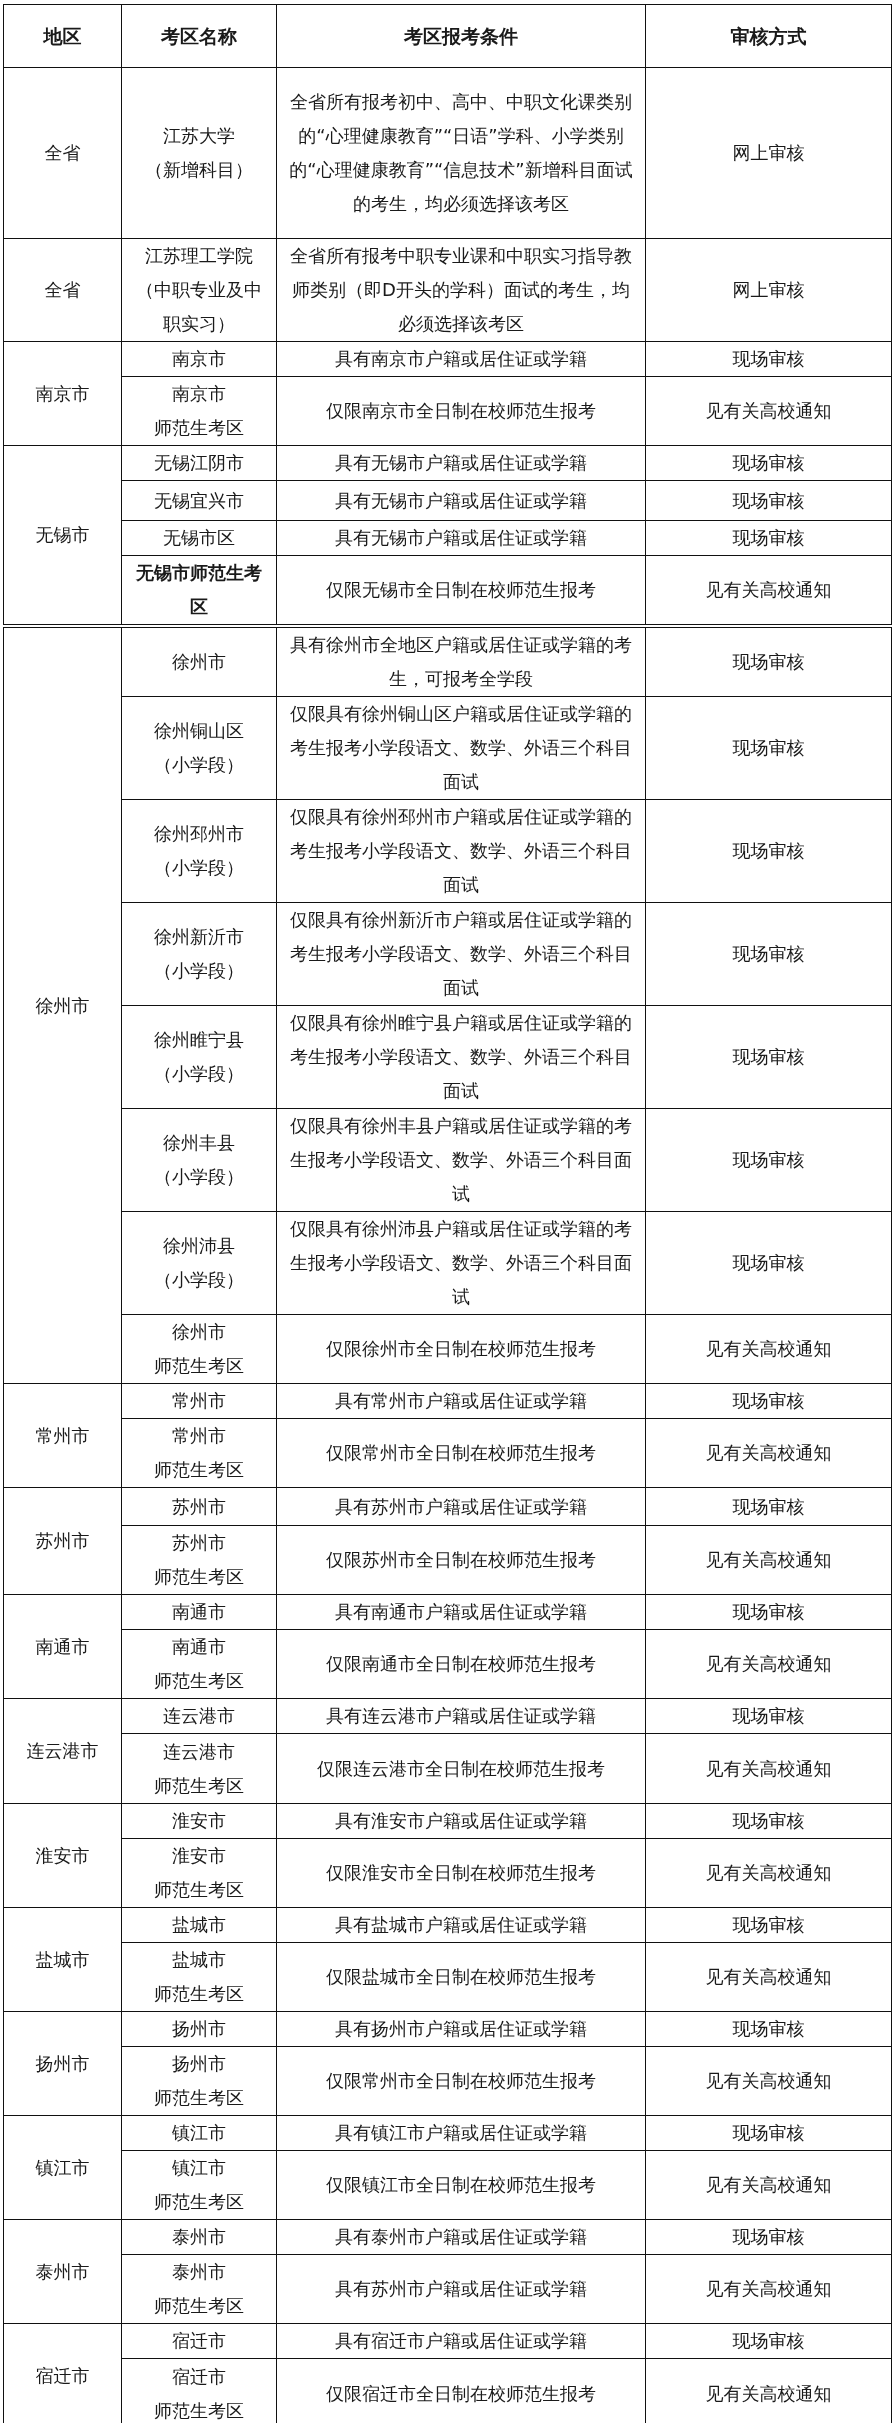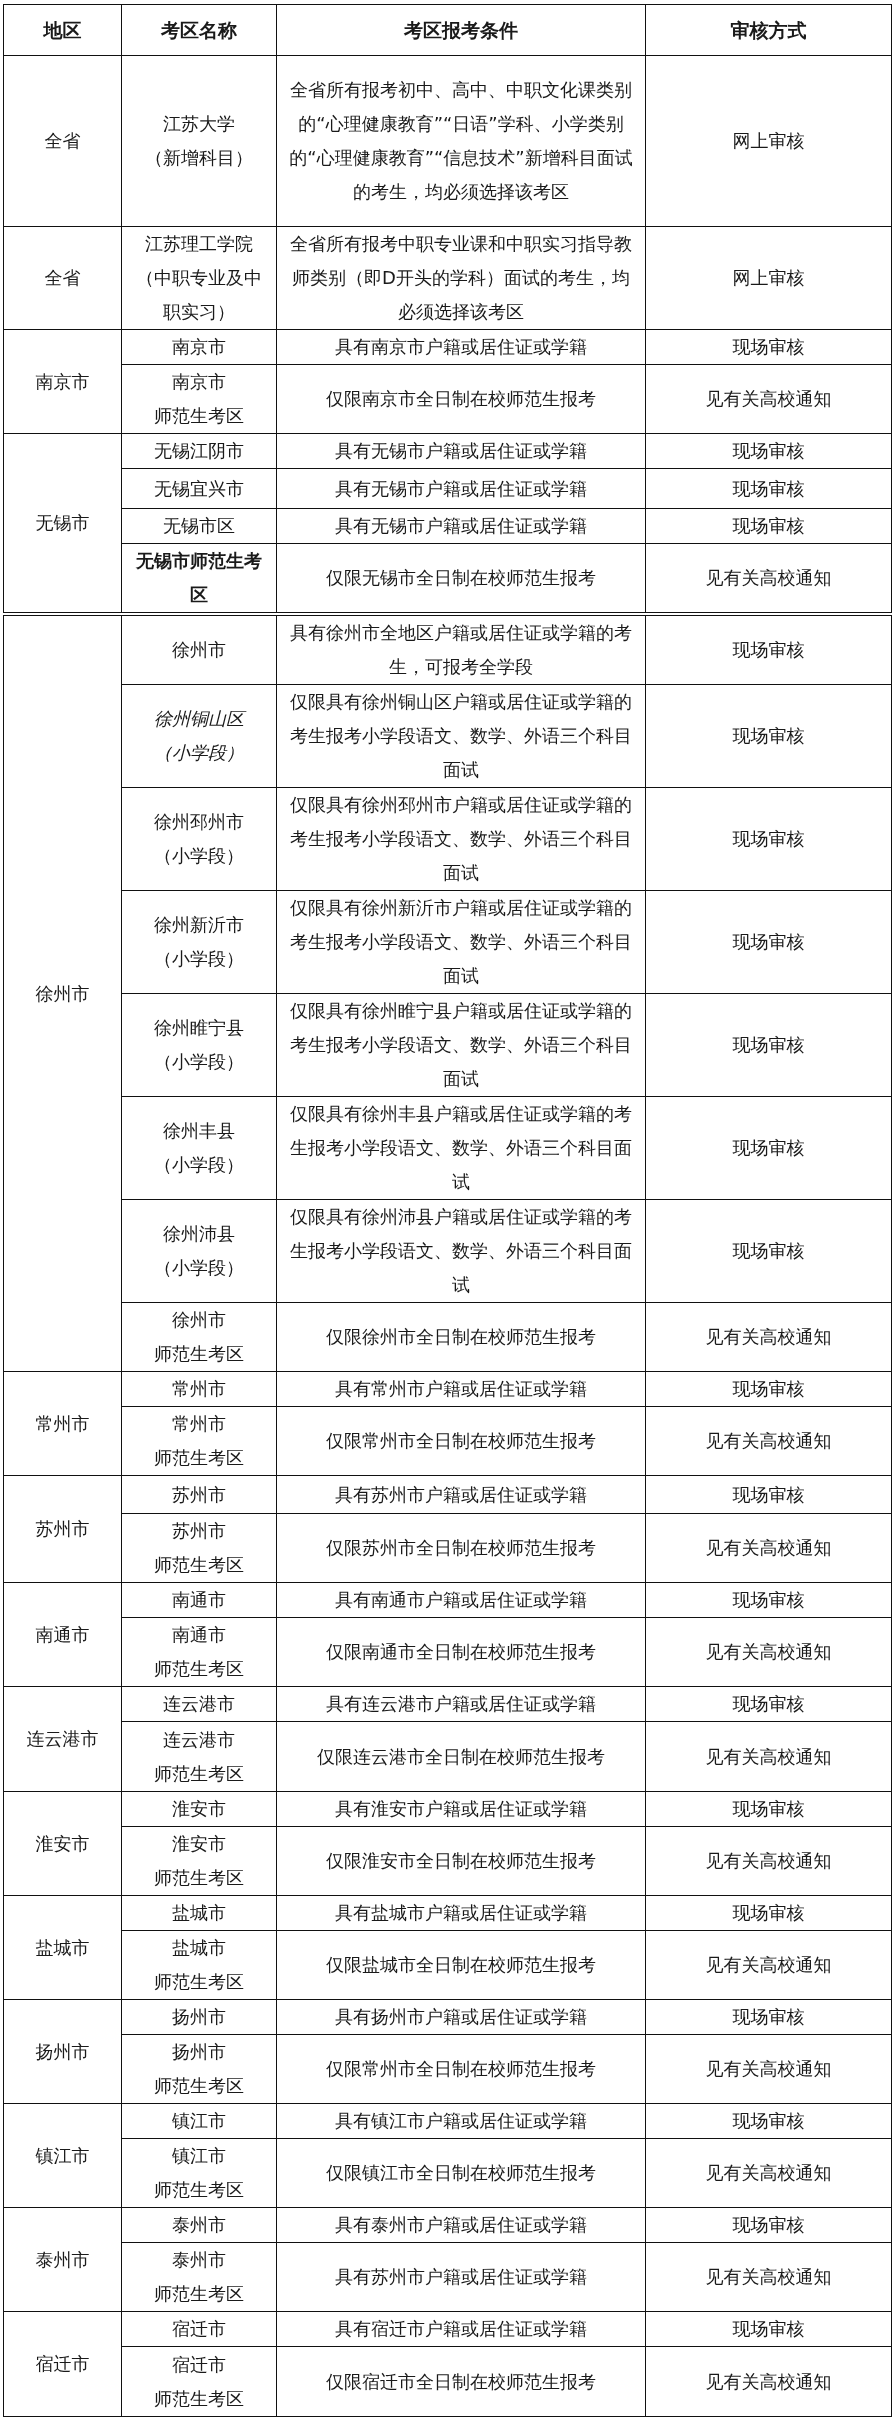--- a/index.html
+++ b/index.html
@@ -19,21 +19,21 @@
 
 <div id="tbl">
   <table>
     <colgroup>
         <col class="c1">
         <col class="c2">
         <col class="c3">
         <col class="c4">
       </colgroup>
     <thead>
-      <tr style="height:51px">
+      <tr style="height:63px">
         <th>地区</th>
         <th>考区名称</th>
         <th>考区报考条件</th>
         <th>审核方式</th>
       </tr>
     </thead>
     <tbody id="tbody">
         <tr style="height: 171px;">
           <td rowspan="1">全省</td>
           <td style="white-space: pre-line;">江苏大学
@@ -80,21 +80,21 @@
           <td class="cond">仅限无锡市全日制在校师范生报考</td>
           <td>见有关高校通知</td>
         </tr>
         <tr class="double-top" style="height: 69px;">
           <td rowspan="8">徐州市</td>
           <td style="white-space: pre-line;">徐州市</td>
           <td class="cond">具有徐州市全地区户籍或居住证或学籍的考生，可报考全学段</td>
           <td>现场审核</td>
         </tr>
         <tr style="height: 103px;">
-          <td style="white-space: pre-line; font-style: italic;">徐州铜山区
+          <td style="white-space: pre-line;">徐州铜山区
 （小学段）</td>
           <td class="cond">仅限具有徐州铜山区户籍或居住证或学籍的考生报考小学段语文、数学、外语三个科目面试</td>
           <td>现场审核</td>
         </tr>
         <tr style="height: 102px;">
           <td style="white-space: pre-line;">徐州邳州市
 （小学段）</td>
           <td class="cond">仅限具有徐州邳州市户籍或居住证或学籍的考生报考小学段语文、数学、外语三个科目面试</td>
           <td>现场审核</td>
         </tr>

